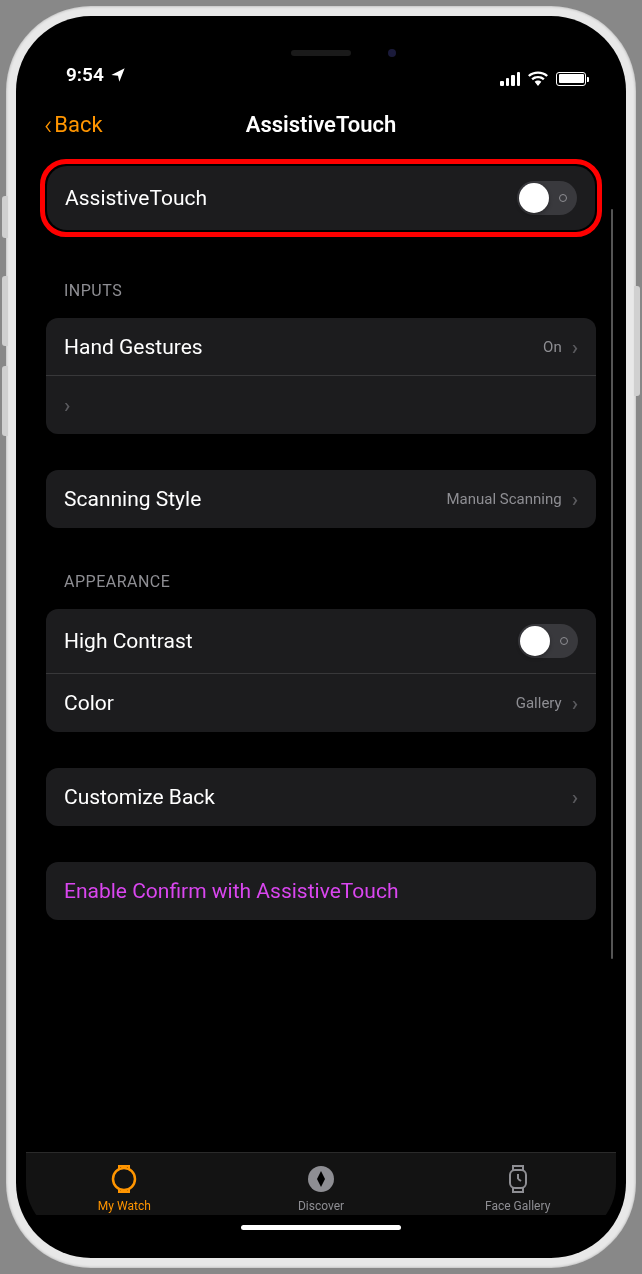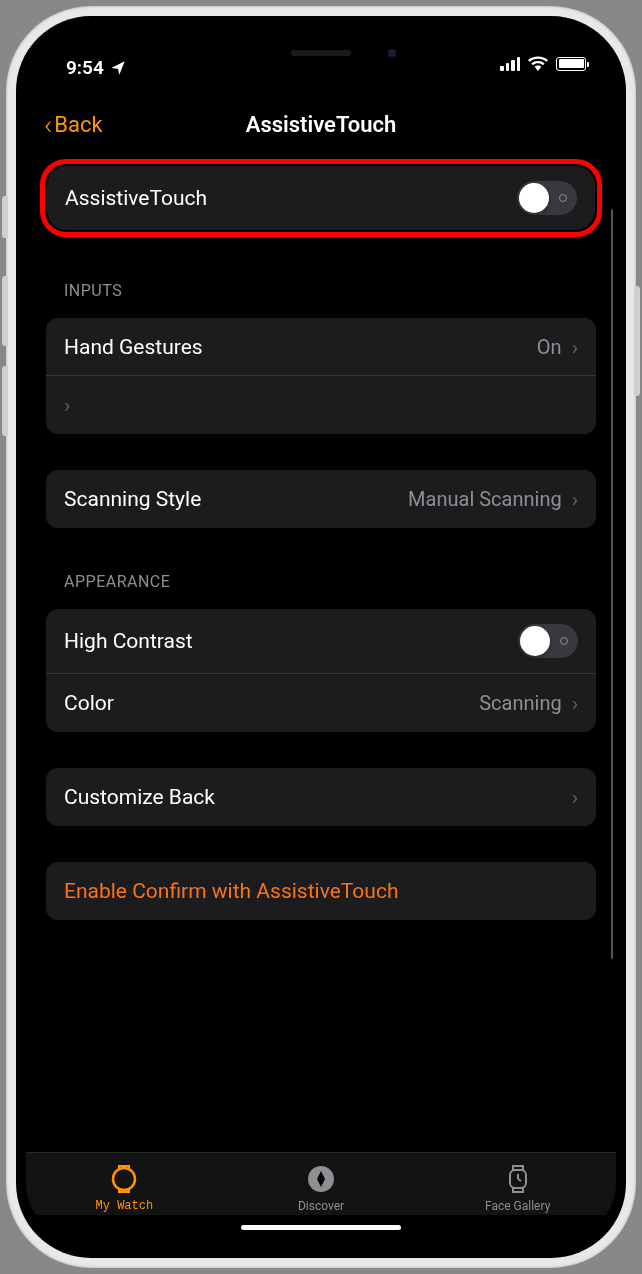--- a/index.html
+++ b/index.html
@@ -70,21 +70,21 @@
     }
     .notch-camera {
       width: 8px;
       height: 8px;
       background: #1a1a3a;
       border-radius: 50%;
     }
     .status-bar {
       display: flex;
       justify-content: space-between;
-      align-items: flex-start;
+      align-items: flex-end;
       padding: 20px 30px 10px 40px;
       height: 60px;
       color: #fff;
       font-size: 19px;
       font-weight: 600;
     }
     .status-left {
       display: flex;
       align-items: center;
       gap: 6px;
@@ -210,21 +210,21 @@
     .cell-label {
       color: #fff;
     }
     .cell-right {
       display: flex;
       align-items: center;
       gap: 10px;
     }
     .cell-value {
       color: #8e8e93;
-      font-size: 20px;
+      font-size: 15px;
     }
     .chevron-right {
       color: #5a5a5e;
       font-size: 21px;
       font-weight: 500;
     }
     .toggle {
       width: 60px;
       height: 34px;
       background: #39393d;
@@ -255,21 +255,21 @@
       border: 5px solid #ff0000;
       border-radius: 26px;
       margin: 0 8px 36px 8px;
       padding: 0;
     }
     .highlight-box .cell-group {
       border-radius: 20px;
       margin: 2px;
     }
     .orange-cell .cell-label {
-      color: #f97316;
+      color: #d946ef;
       text-align: center;
     }
     .tab-bar {
       display: flex;
       justify-content: space-around;
       align-items: center;
       padding: 10px 0 2px 0;
       background: #131313;
       border-top: 0.5px solid #2a2a2a;
     }
@@ -287,21 +287,20 @@
       display: flex;
       align-items: center;
       justify-content: center;
     }
     .tab-label {
       font-size: 12px;
       color: #8e8e93;
     }
     .tab-item.active .tab-label {
       color: #ff9500;
-      font-family: Liberation Mono, monospace;
     }
     .home-indicator {
       width: 160px;
       height: 5px;
       background: #fff;
       border-radius: 3px;
       margin: 10px auto 8px auto;
     }
     .side-buttons-left {
       position: absolute;
@@ -426,21 +425,21 @@
             <div class="cell">
               <span class="cell-label">High Contrast</span>
               <div class="toggle">
                 <div class="toggle-knob"></div>
                 <div class="toggle-off-indicator"></div>
               </div>
             </div>
             <div class="cell">
               <span class="cell-label">Color</span>
               <div class="cell-right">
-                <span class="cell-value">Scanning</span>
+                <span class="cell-value">Gallery</span>
                 <span class="chevron-right">›</span>
               </div>
             </div>
           </div>
         </div>
 
         <div class="section-group">
           <div class="cell-group">
             <div class="cell">
               <span class="cell-label">Customize Back</span>

